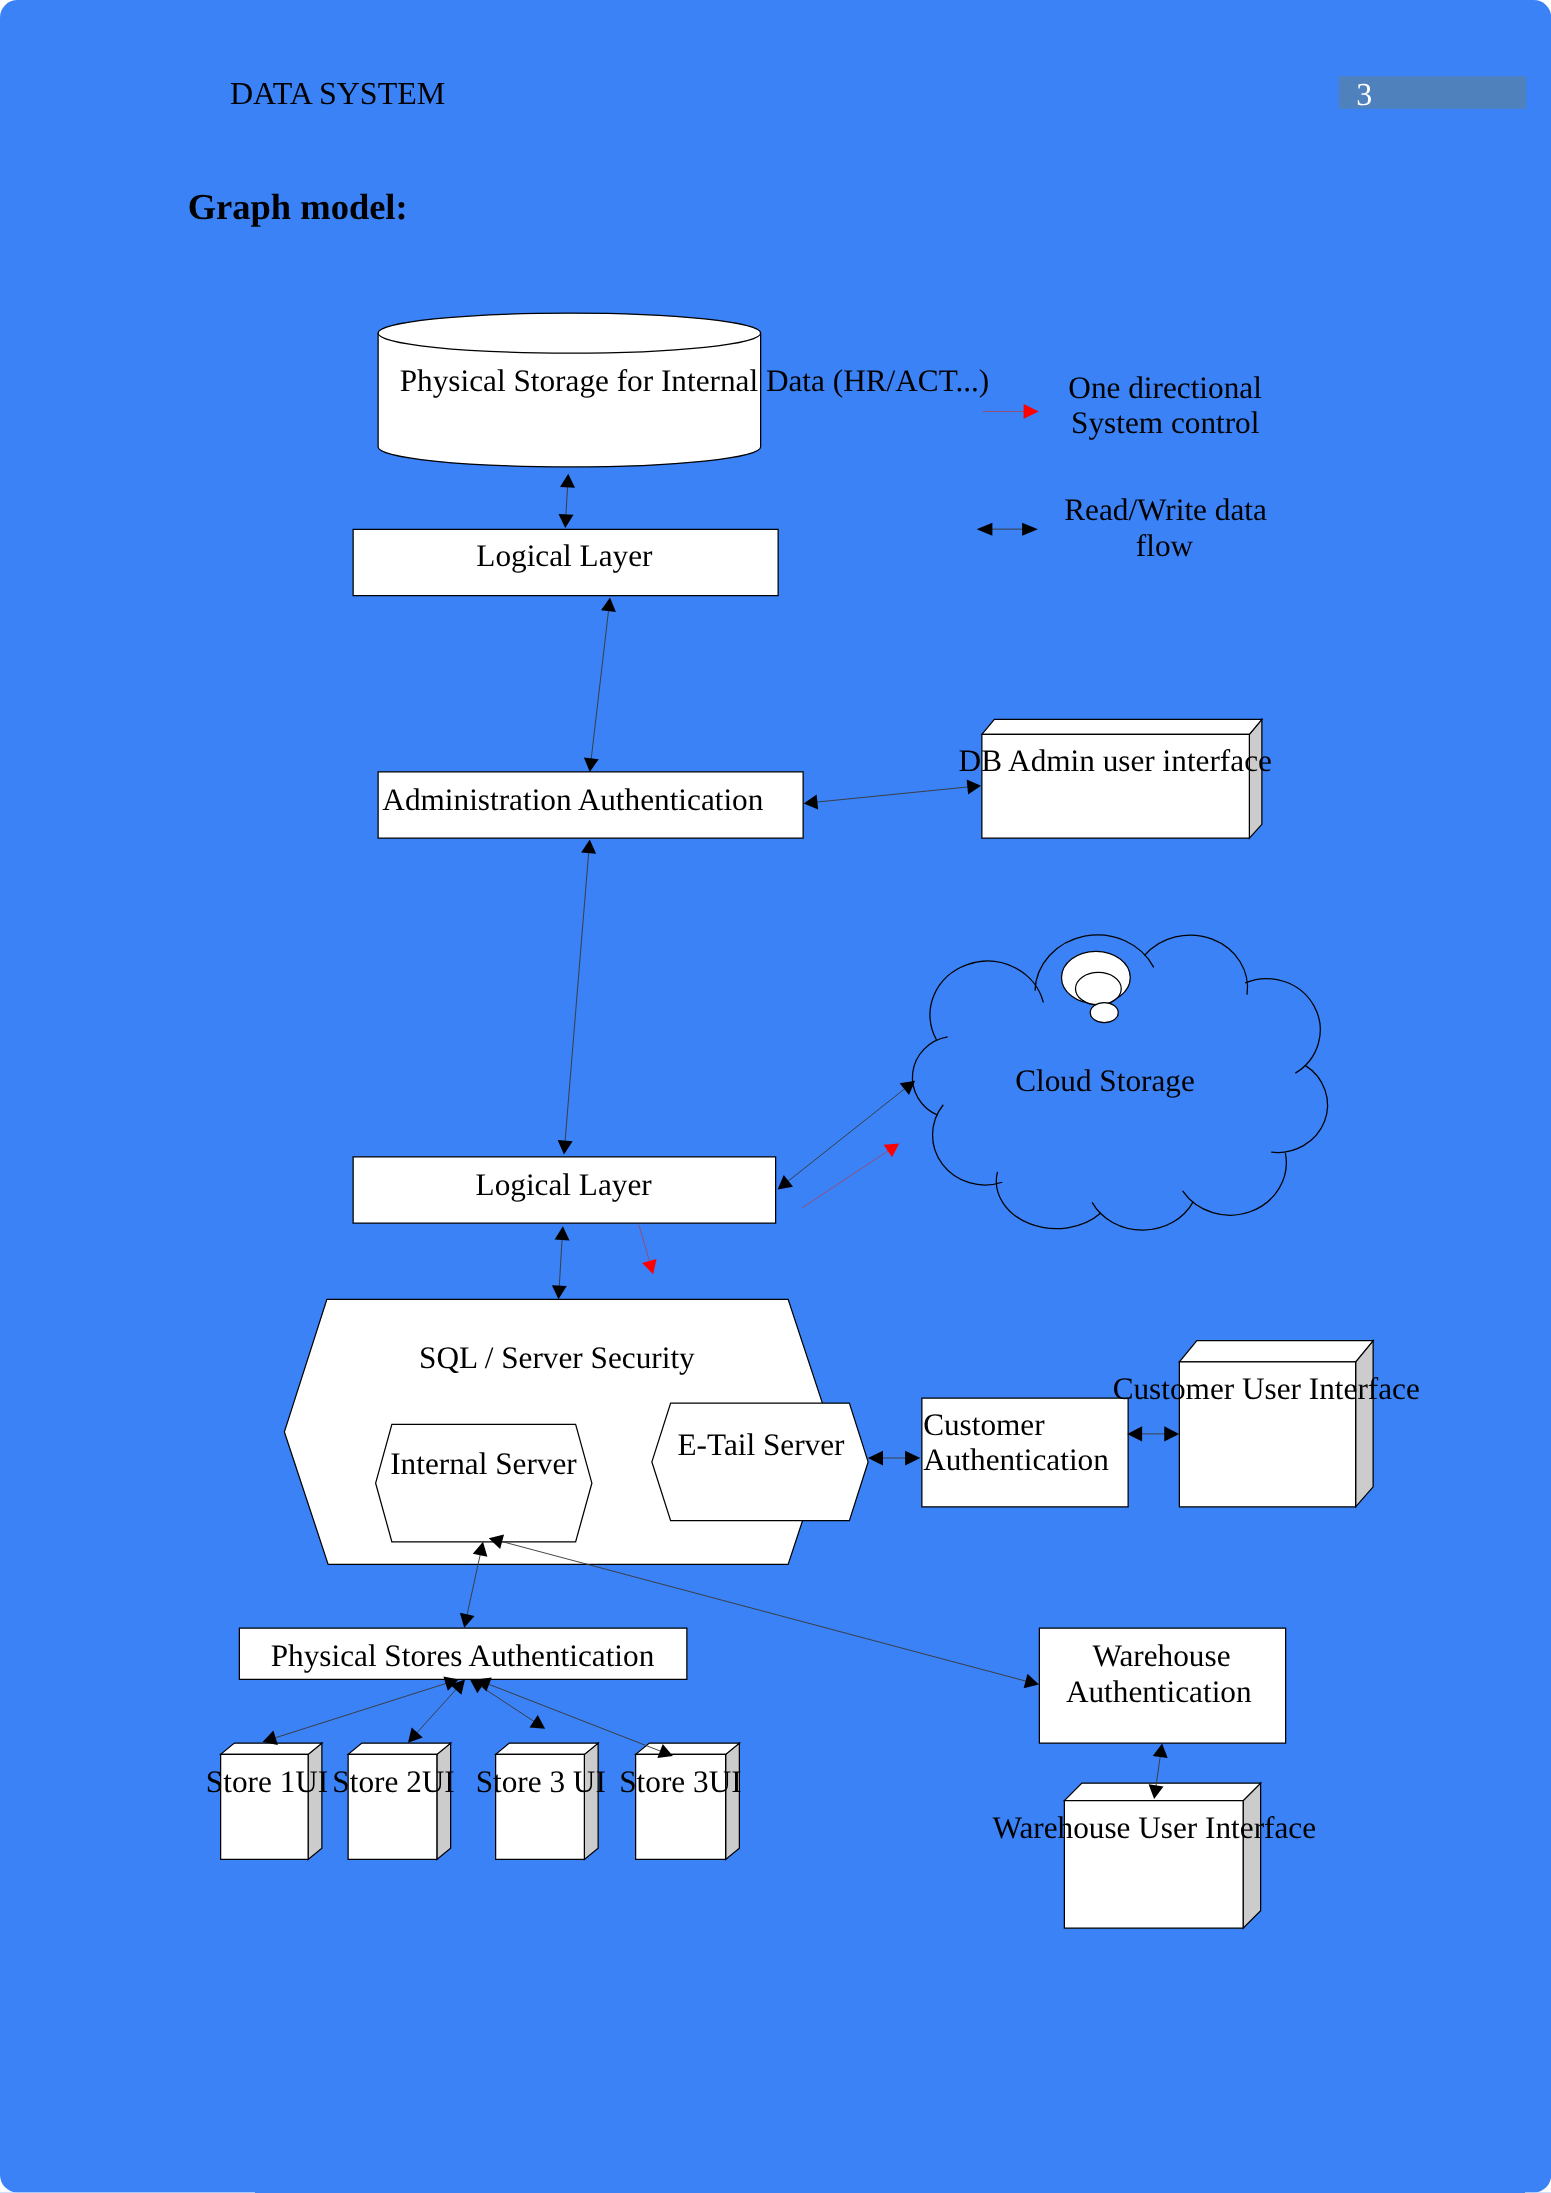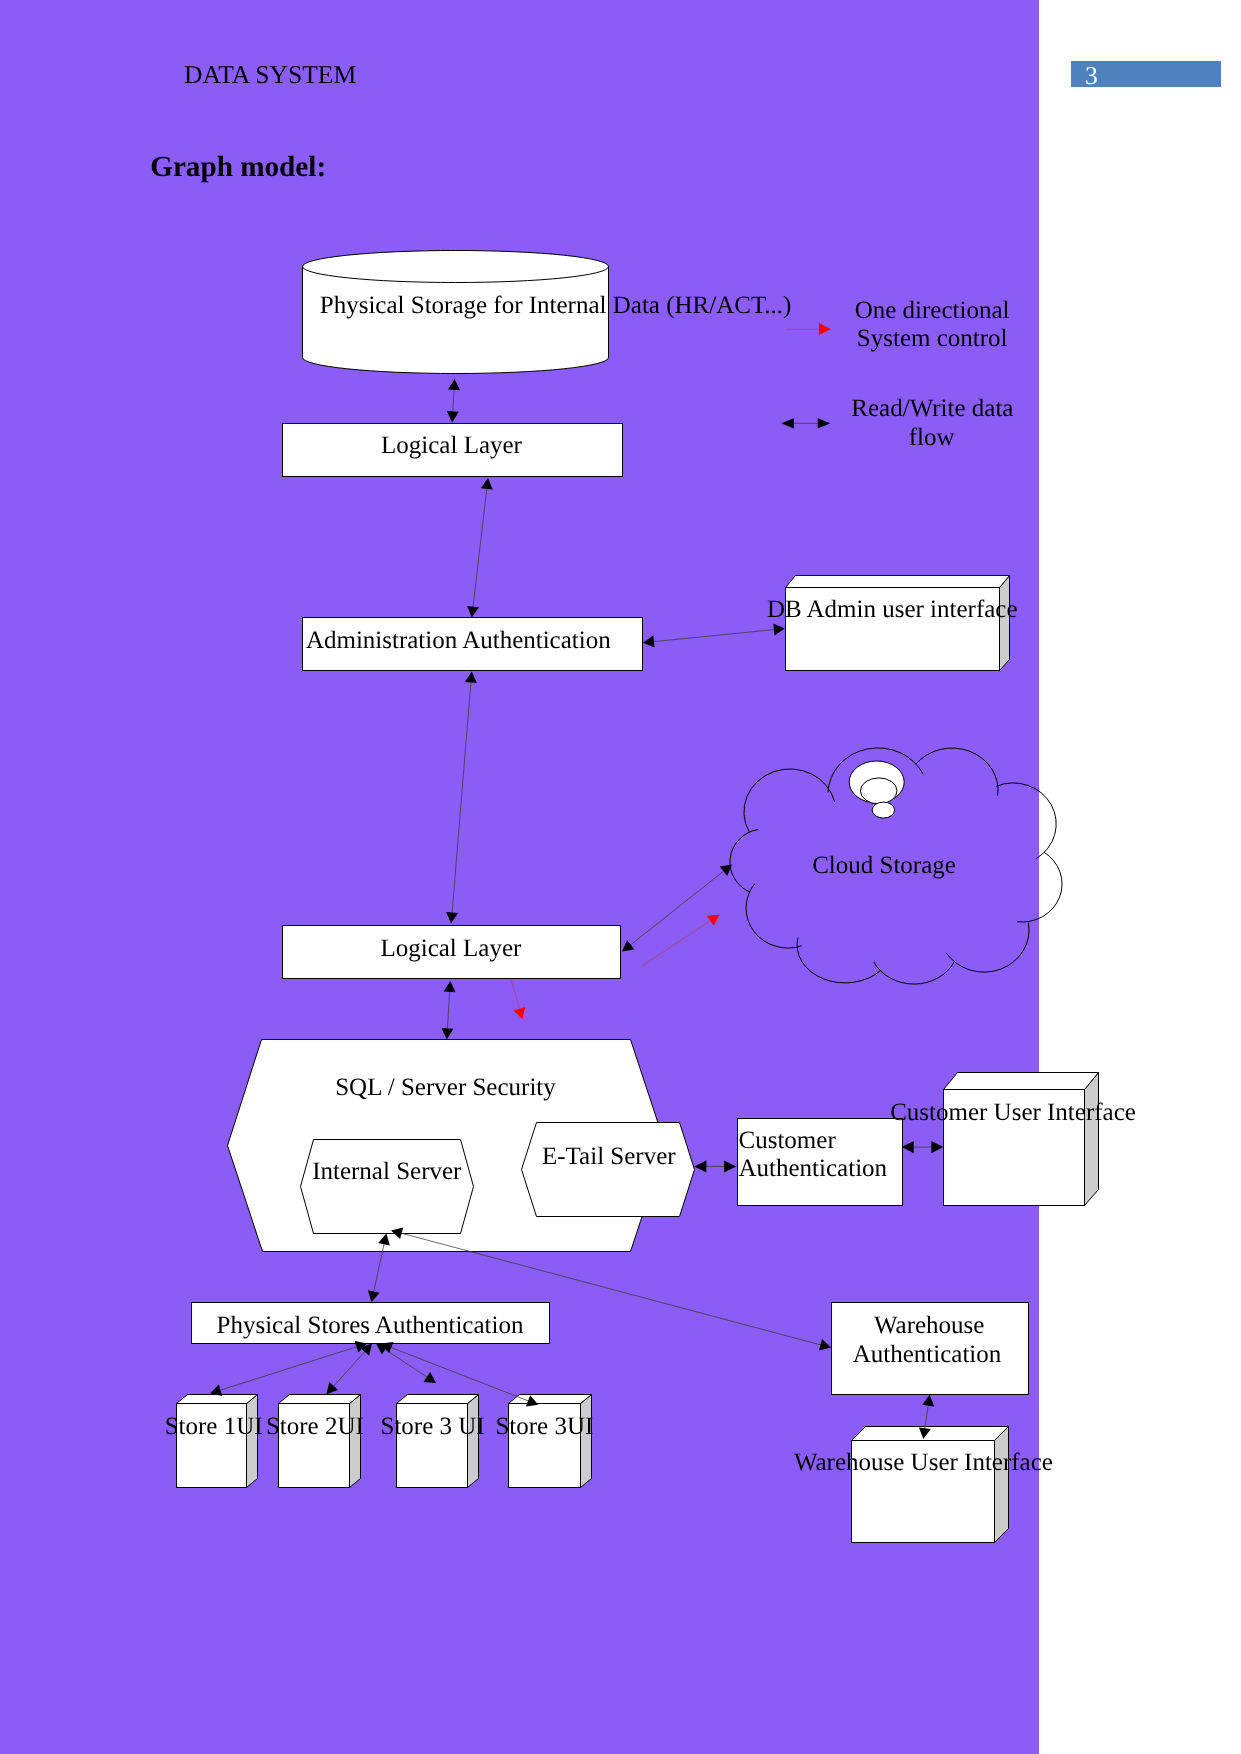--- a/index.html
+++ b/index.html
@@ -1,19 +1,19 @@
 <!DOCTYPE html>
 <html><head>
 <meta charset="utf-8">
 <title>DATA SYSTEM</title>
 <style>
   html,body{margin:0;padding:0;background:#ffffff;}
   *{-webkit-font-smoothing:antialiased;text-rendering:geometricPrecision;}
   body{width:1241px;height:1754px;overflow:hidden;font-family:"Liberation Serif",serif;color:#000;}
-  #page{position:relative;width:1039px;height:1754px;background:#8b5cf6;}
+  #page{position:relative;width:1241px;height:1754px;background:#3b82f6;border-radius:14px;}
   svg.diagram{position:absolute;left:0;top:0;width:1241px;height:1754px;display:block;}
   svg text{font-family:"Liberation Serif",serif;fill:#000;}
   svg text.white{fill:#ffffff;}
   .t24{font-size:25.6px;}
   .t26b{font-size:29.2px;font-weight:bold;}
   .node-label{font-size:25px;}
   .legend-label{font-size:25px;}
   .shape{fill:#ffffff;stroke:#000000;stroke-width:1;}
   .shape-side{fill:#cccccc;stroke:#000000;stroke-width:1;}
   .shape-top{fill:#ffffff;stroke:#000000;stroke-width:1;}

